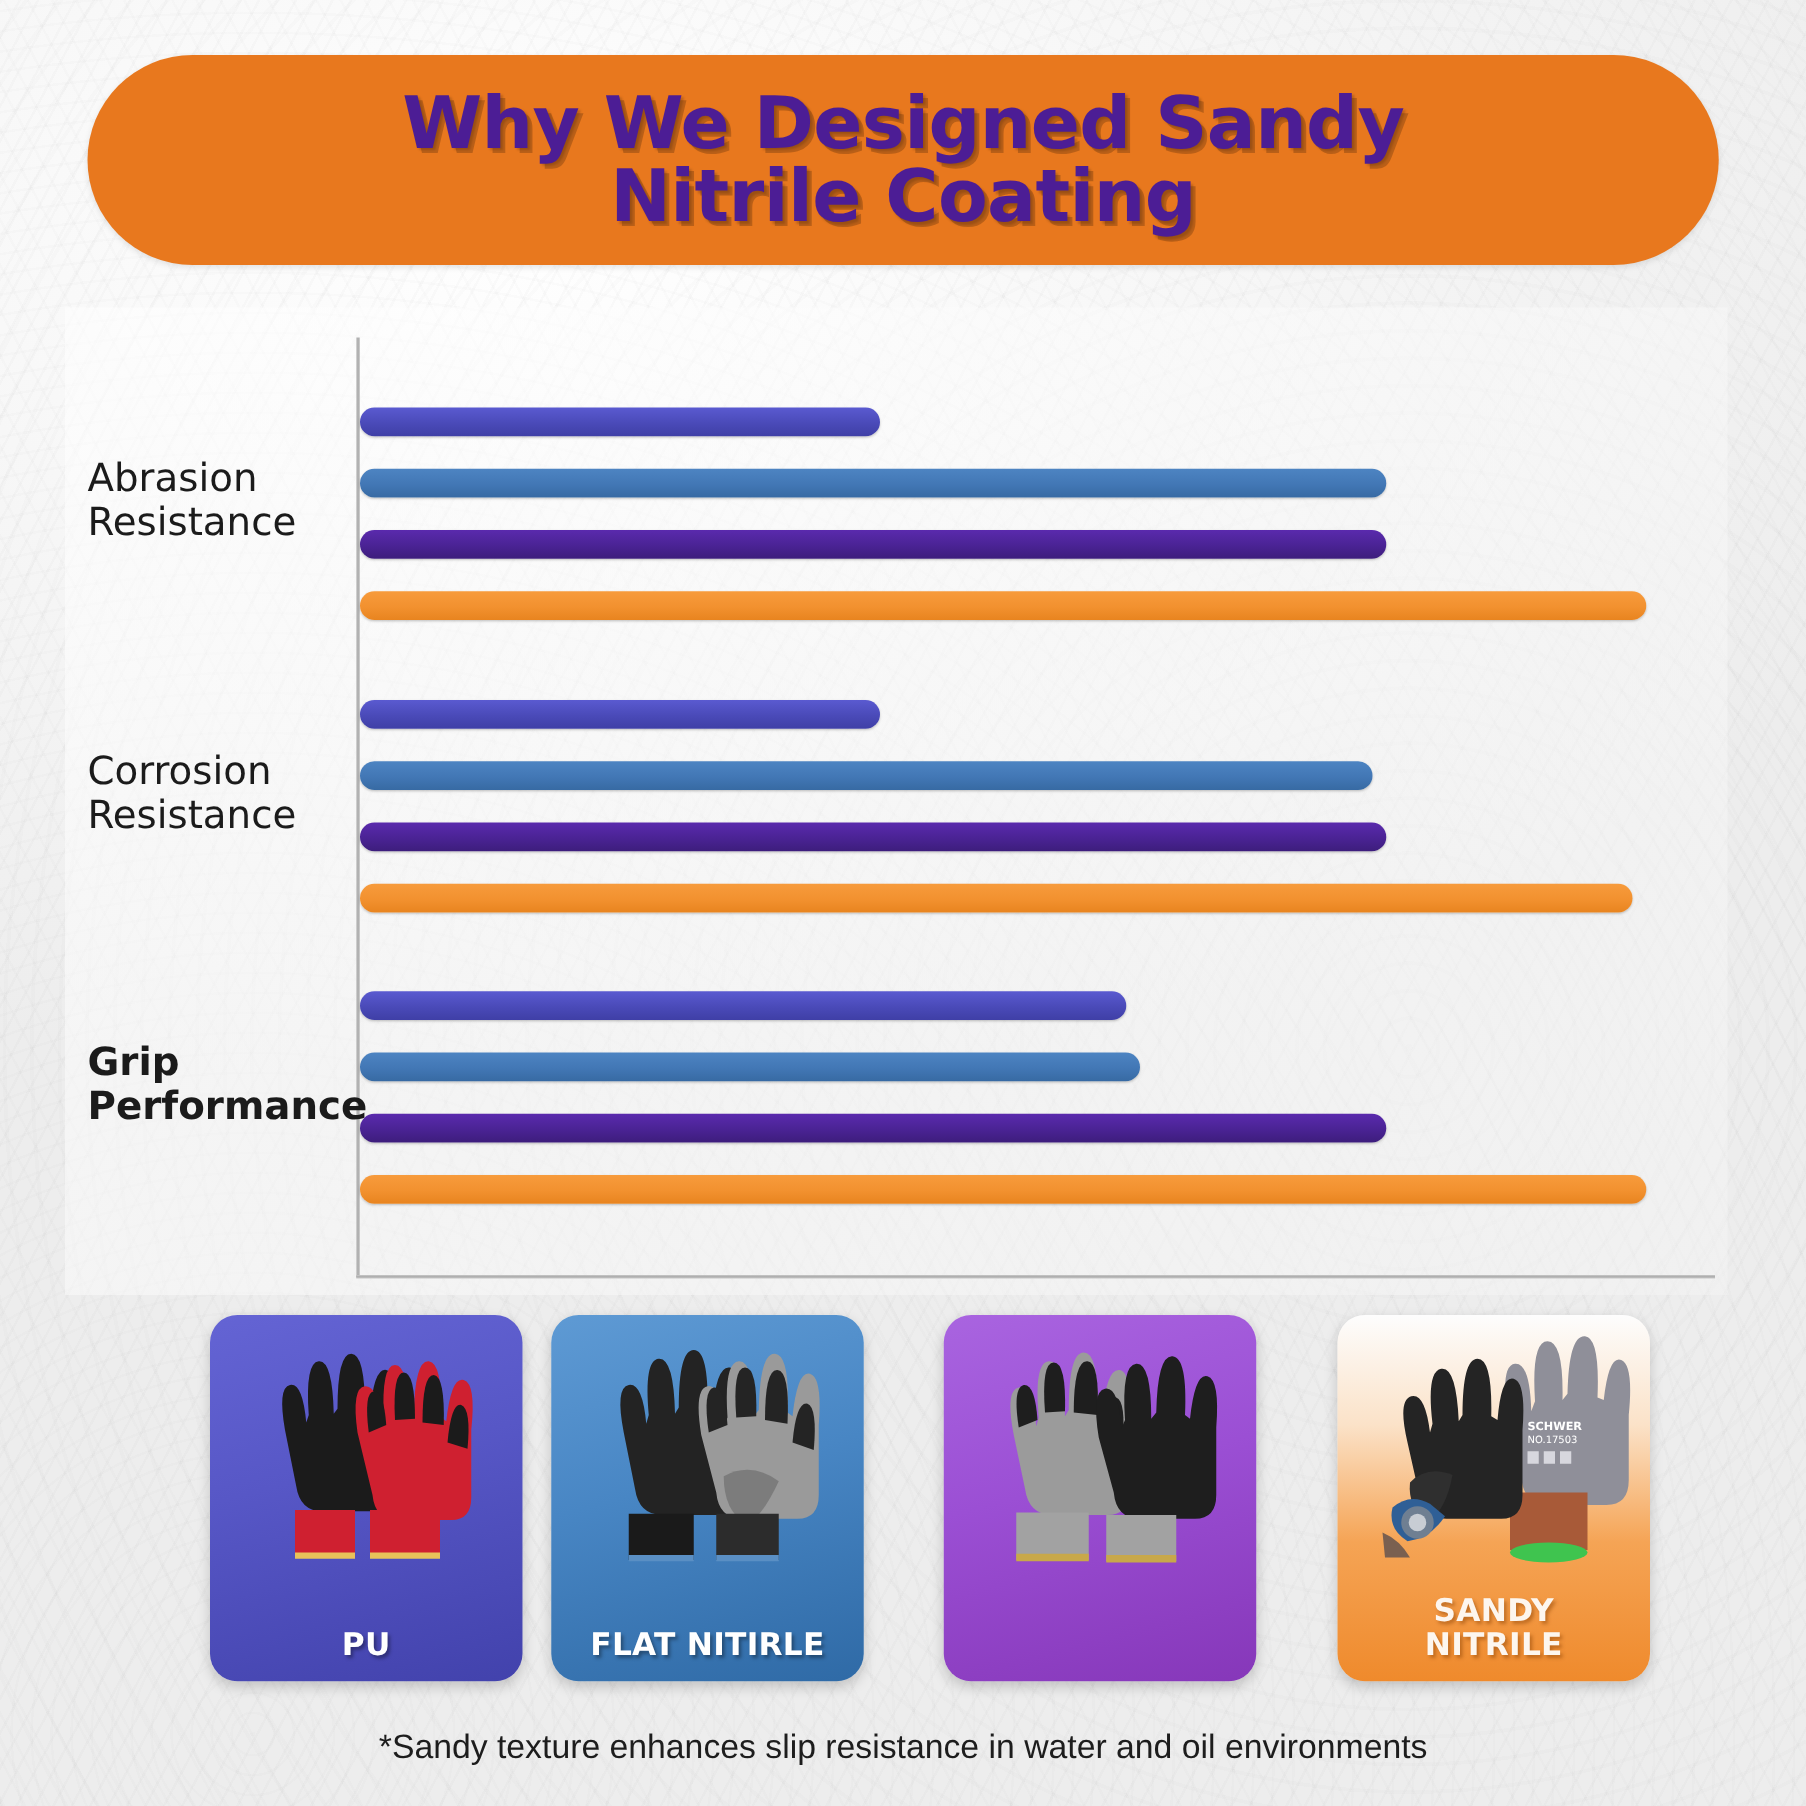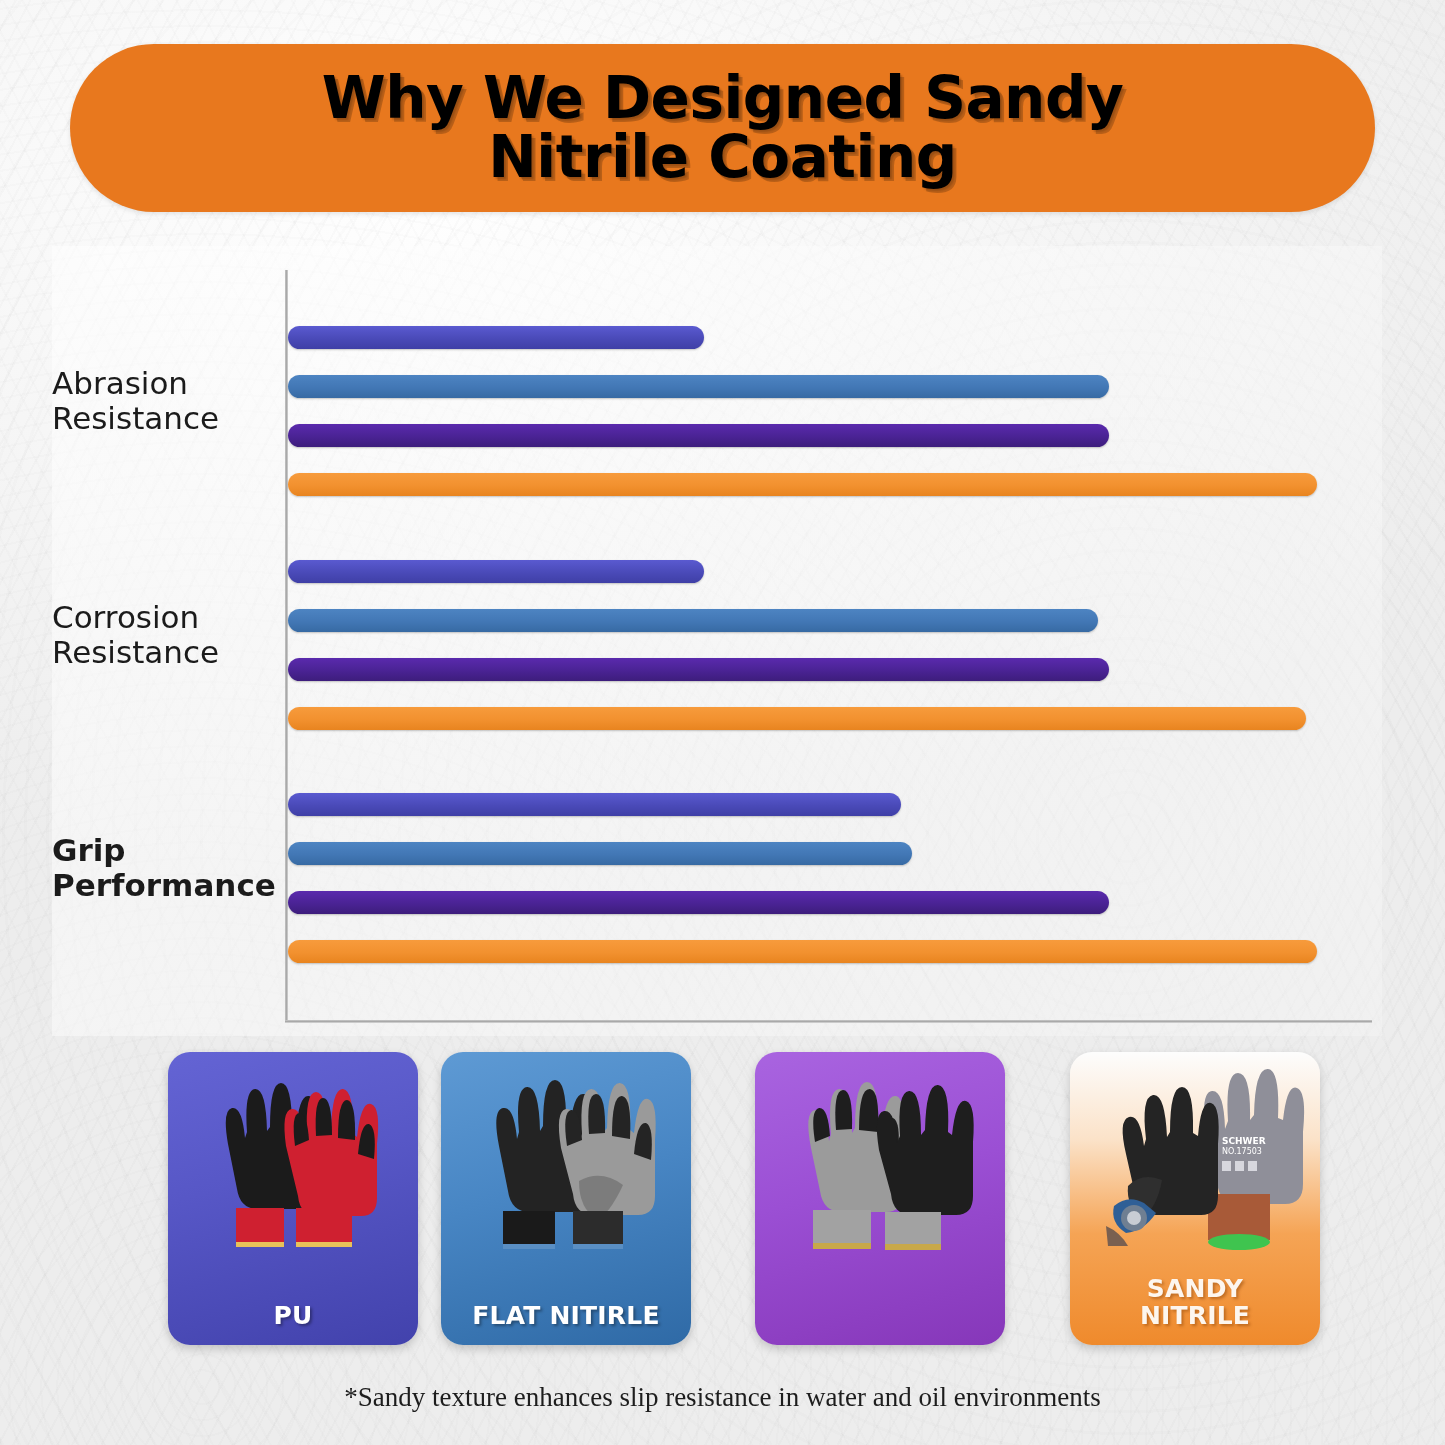--- a/index.html
+++ b/index.html
@@ -26,21 +26,21 @@
 
   
   .title-badge{
     position:absolute;left:70px;top:44px;width:1305px;height:168px;
     background:#E8781E;
     border-radius:90px;
     display:flex;align-items:center;justify-content:center;
     box-shadow:0 2px 5px rgba(0,0,0,0.10);
   }
   .title-text{
-    text-align:center;color:#000000;
+    text-align:center;color:#4c1d95;
     font-family:"DejaVu Sans", sans-serif;
     font-weight:bold;
     font-size:58px;line-height:1.02;
     letter-spacing:-0.5px;
     text-shadow:4px 4px 0 rgba(80,40,10,0.30), 2px 2px 2px rgba(0,0,0,0.2);
     padding:0 40px;
   }
 
   
   .chart-panel{
@@ -50,21 +50,21 @@
   .axis-y{
     position:absolute;left:285px;top:270px;width:3px;height:752px;
     background:linear-gradient(to right,#c4c4c4,#a9a9a9,#d3d3d3);
   }
   .axis-x{
     position:absolute;left:285px;top:1020px;width:1087px;height:3px;
     background:linear-gradient(to bottom,#c9c9c9,#a9a9a9,#dcdcdc);
   }
 
   .cat-label{
-    position:absolute;left:52px;width:215px;
+    position:absolute;left:70px;width:215px;
     color:#1b1b1b;
     font-family:"DejaVu Sans", sans-serif;
     font-size:31px;line-height:1.14;
     font-weight:400;
     text-align:left;
   }
 
   .bar{
     position:absolute;height:23px;
     border-radius:12px;
@@ -100,21 +100,21 @@
   }
   .card.k3 .card-caption{color:#fdf6ee;text-shadow:2px 2px 3px rgba(130,60,0,0.45);}
 
   
   .card-art svg{display:block;margin:0 auto;}
 
   
   .footnote{
     position:absolute;left:0;top:1382px;width:1445px;
     text-align:center;
-    font-family:Liberation Serif, serif;
+    font-family:Liberation Sans, sans-serif;
     font-size:27px;color:#1d1d1d;font-weight:400;
   }
 </style>
 </head>
 <body>
 
 <div class="page">
 
   <div class="title-badge">
     <div class="title-text">

